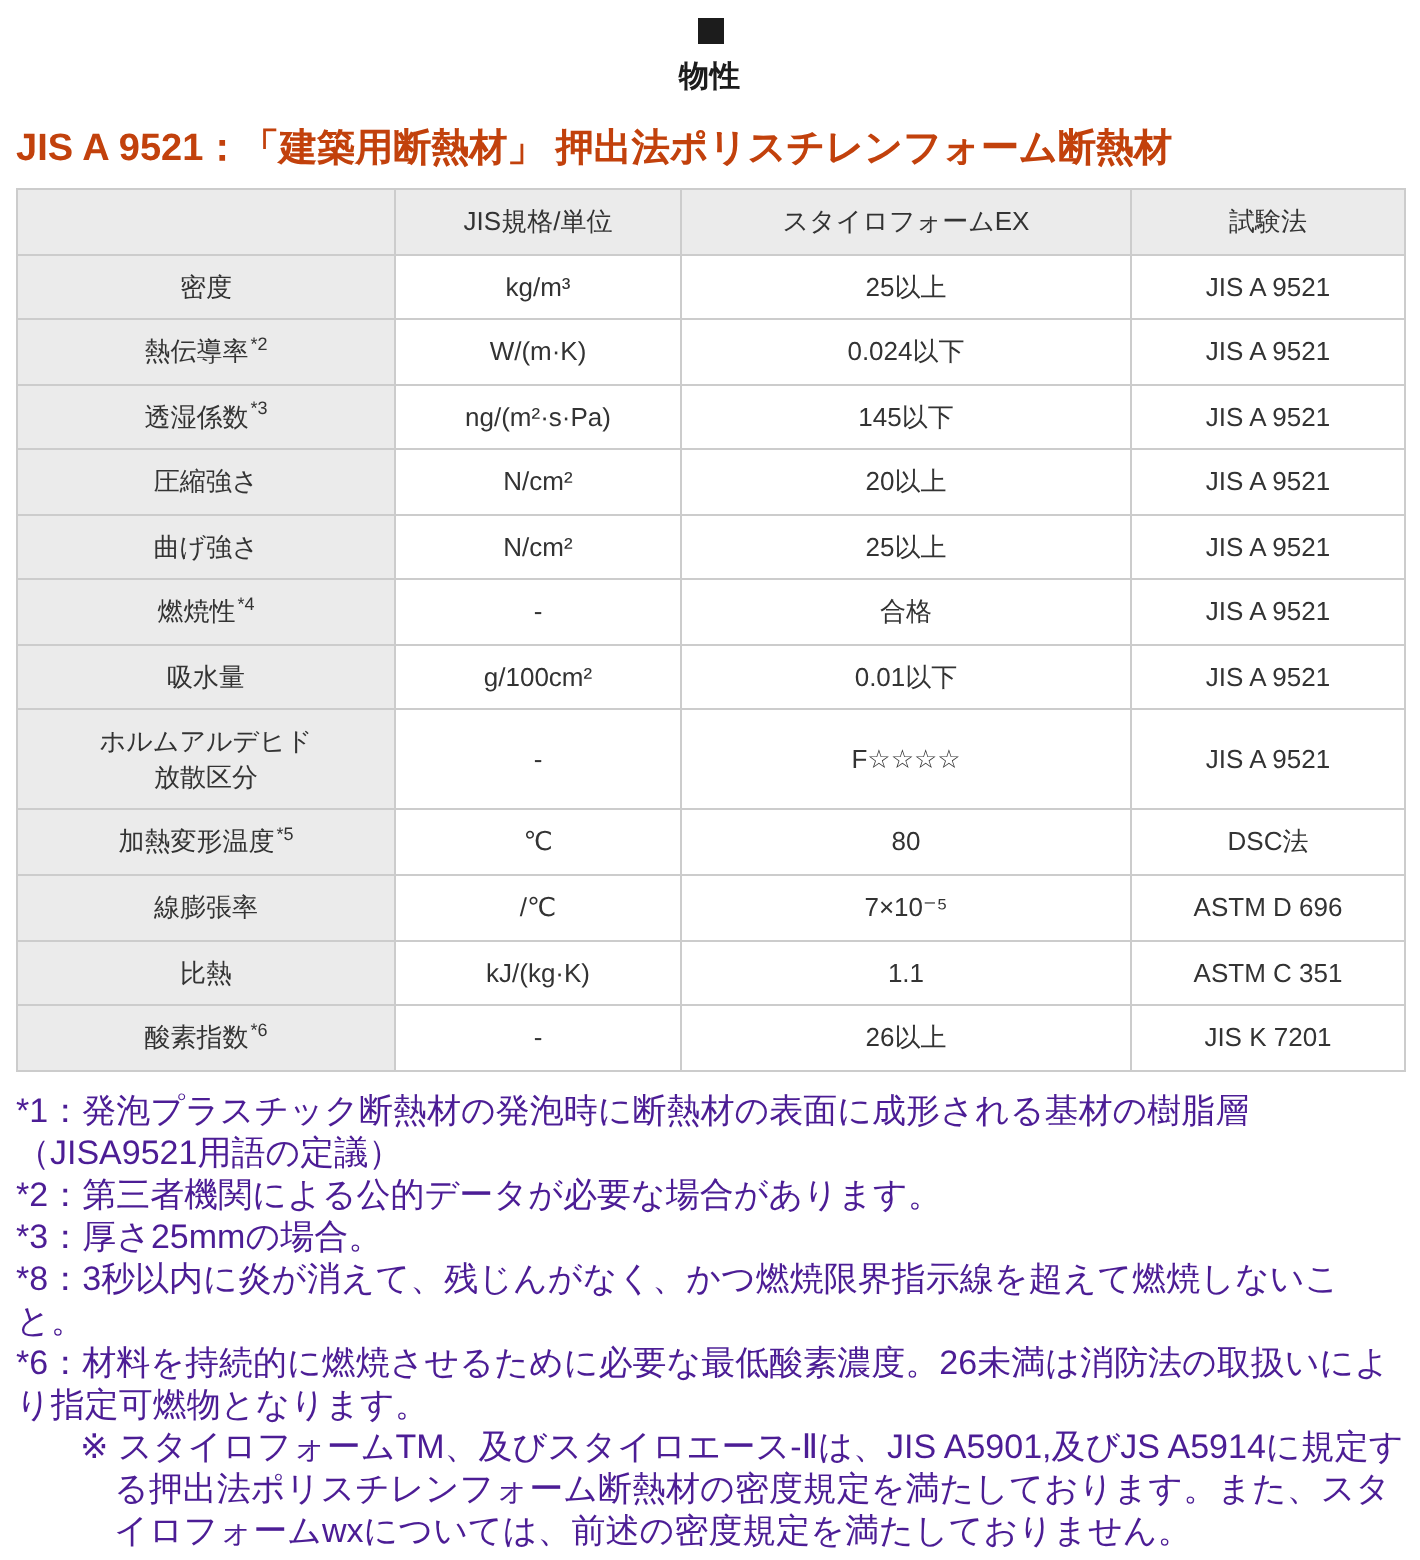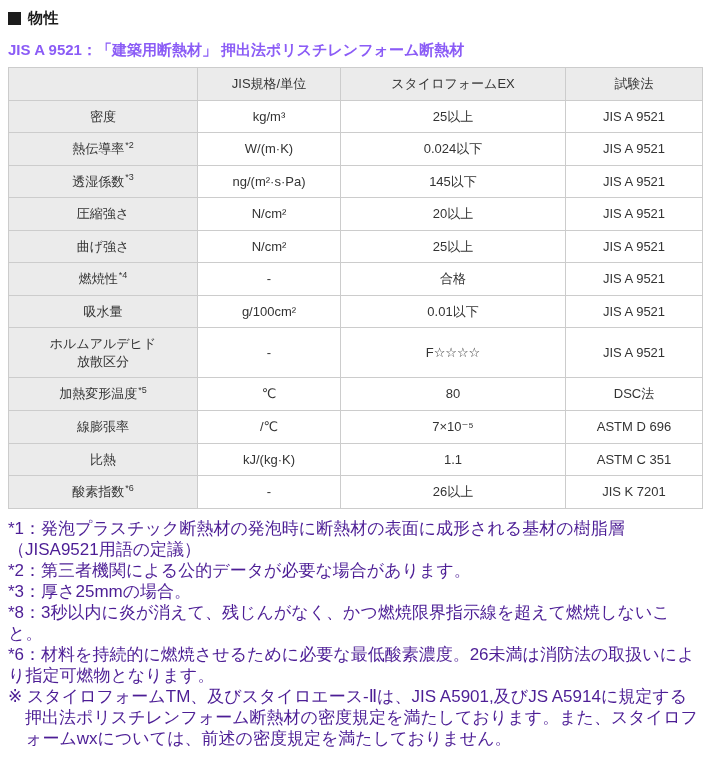--- a/index.html
+++ b/index.html
@@ -13,37 +13,38 @@
     color: #333333;
     overflow: hidden;
   }
   .page { padding: 6px 8px 0 8px; }
 
   .title-row {
     display: flex;
     align-items: center;
     gap: 7px;
     margin: 3px 0 13px 0;
+    flex-direction: column;
   }
   .title-square {
     width: 13px;
     height: 13px;
     background: #1c1c1c;
     flex: 0 0 auto;
   }
   .title-text {
     font-size: 15px;
     font-weight: bold;
     color: #1c1c1c;
     letter-spacing: 0.5px;
   }
   .subtitle {
-    font-size: 15px;
+    font-size: 19px;
     font-weight: bold;
-    color: #8b5cf6;
+    color: #c2410c;
     margin: 0 0 7px 0;
   }
 
   table.spec {
     border-collapse: collapse;
     table-layout: fixed;
     width: 694px;
   }
   .spec th, .spec td {
     border: 1px solid #cccccc;
@@ -72,20 +73,21 @@
   .footnotes {
     margin-top: 9px;
     font-size: 17px;
     line-height: 21px;
     color: #4c1d95;
   }
   .footnotes p { margin: 0; }
   .footnotes p.hanging {
     padding-left: 17px;
     text-indent: -17px;
+    margin-left: 32px;
   }
 </style>
 </head>
 <body>
 
 <div class="page">
 
   <div class="title-row">
     <span class="title-square"></span>
     <span class="title-text">物性</span>

